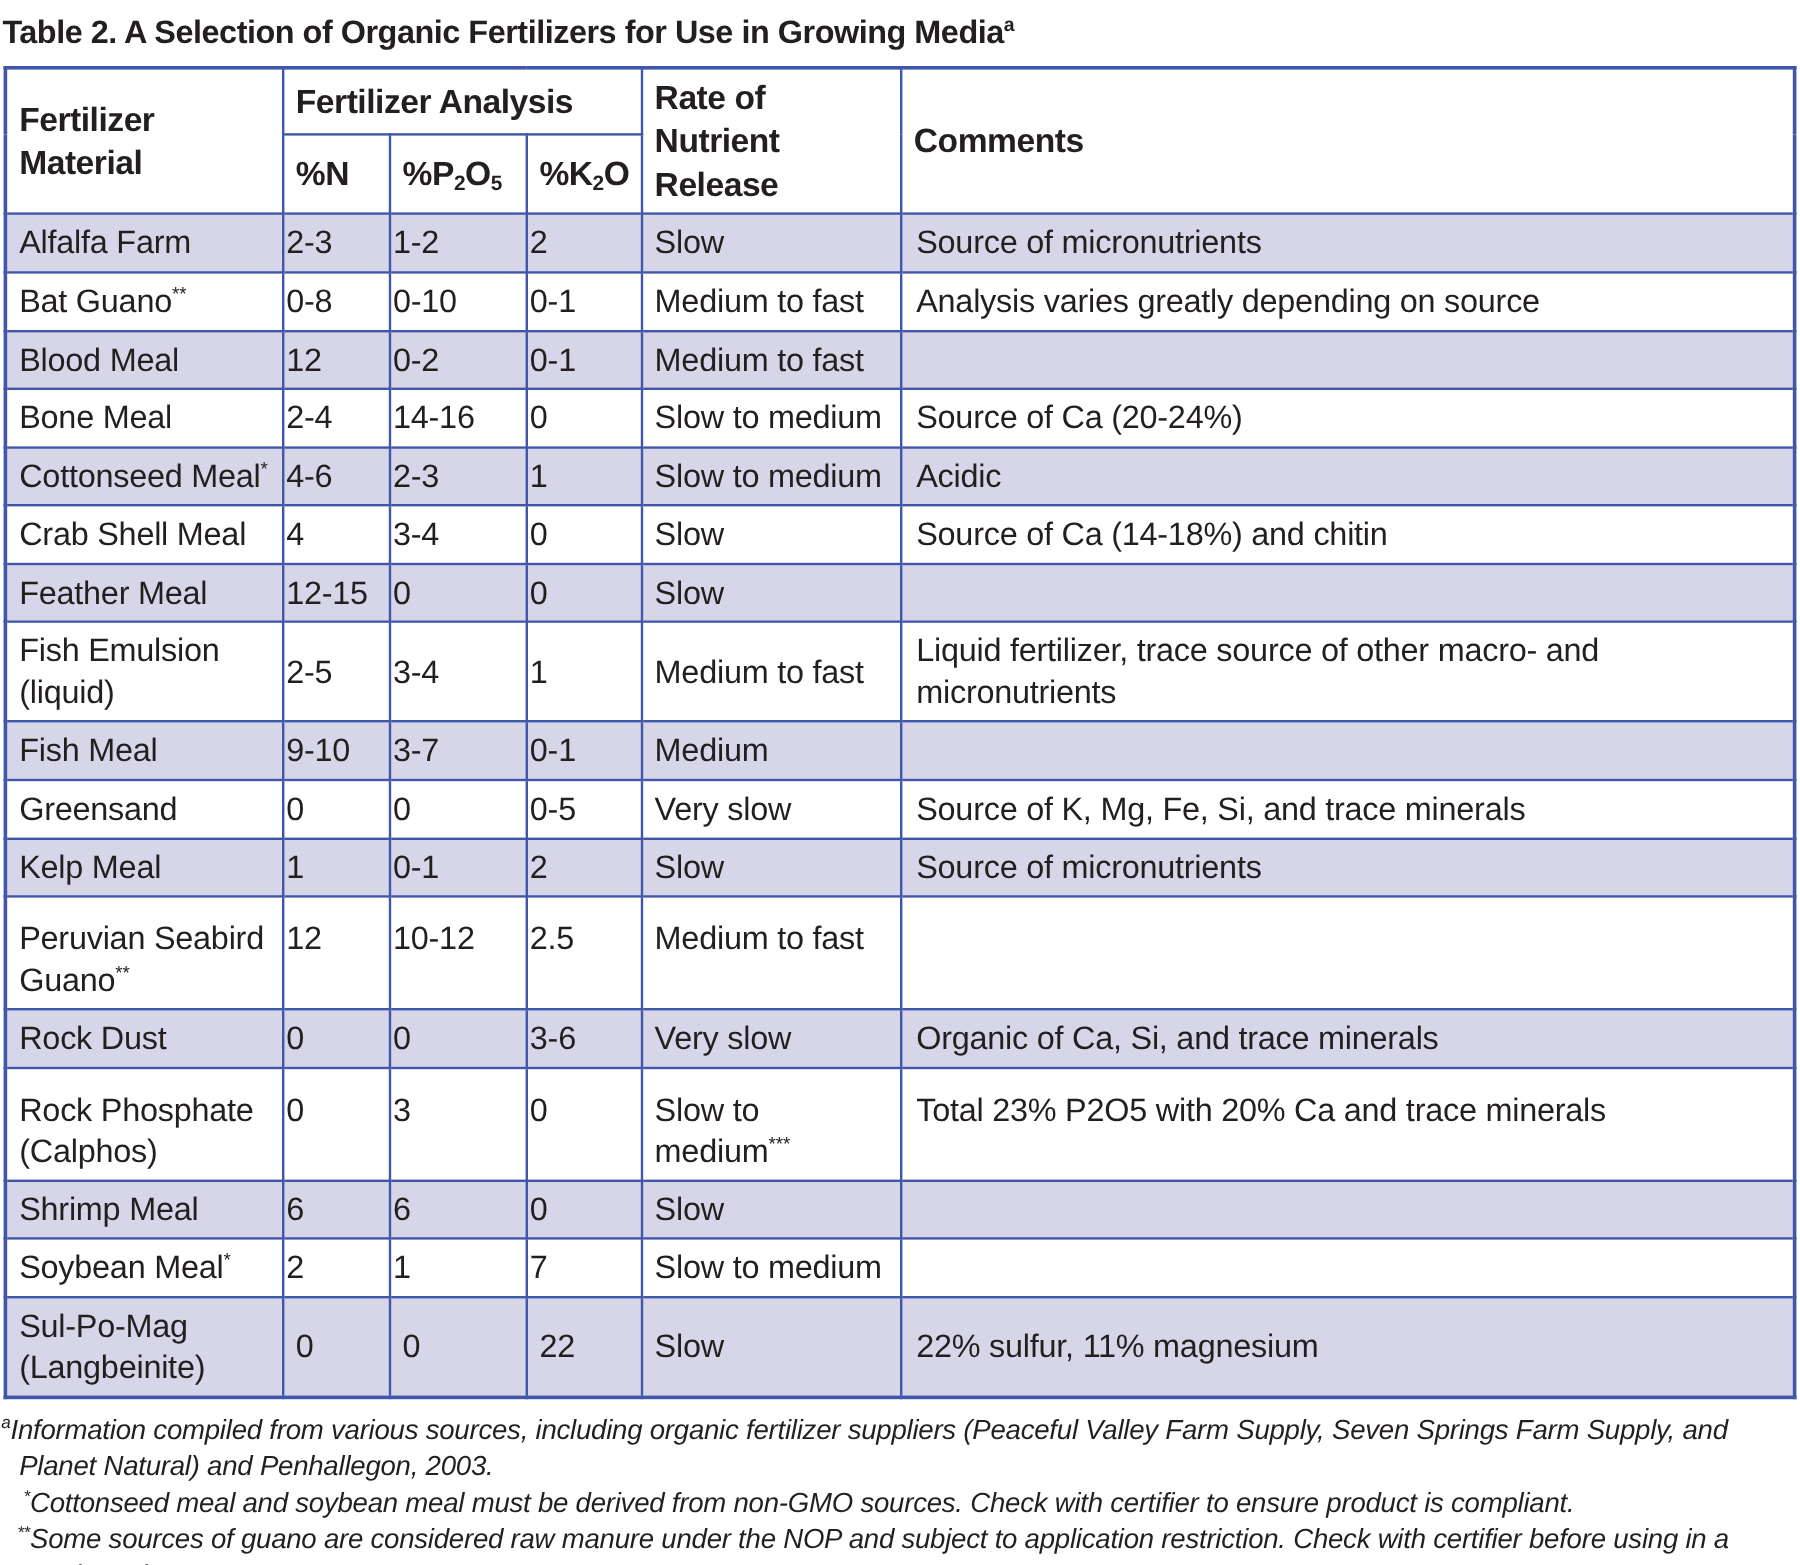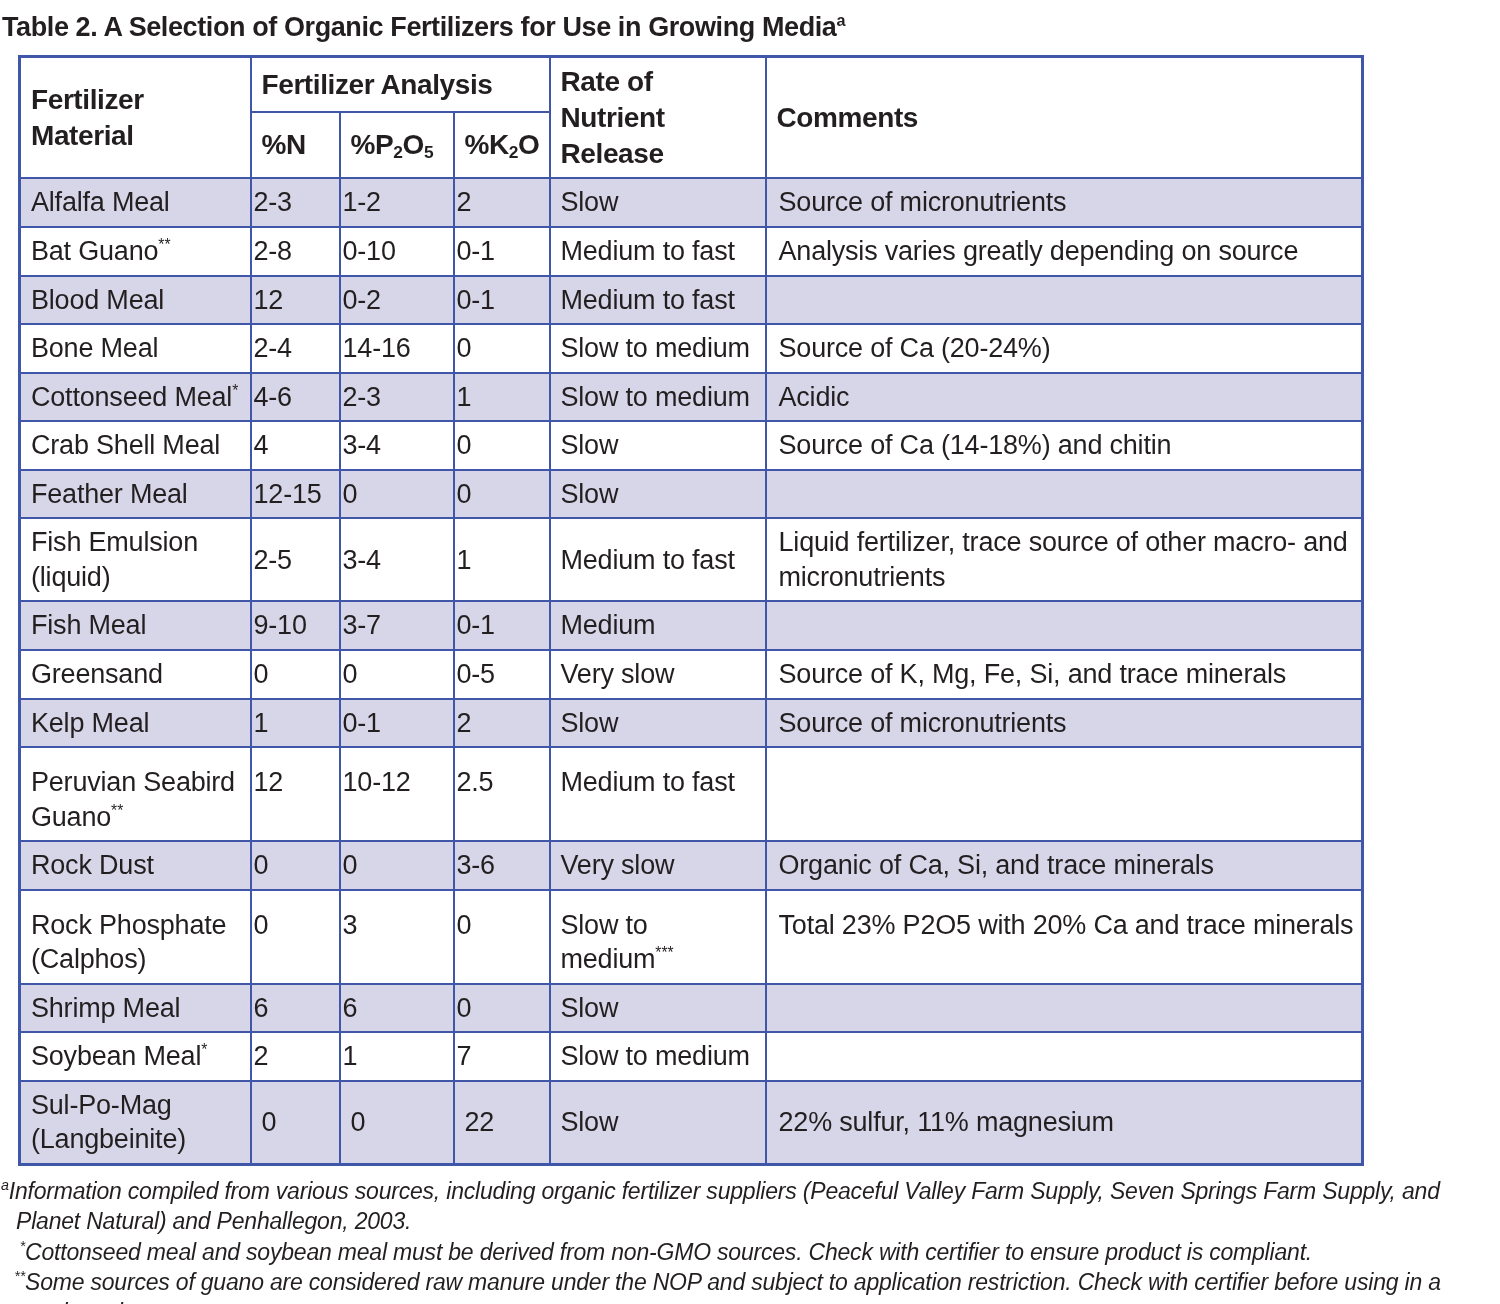--- a/index.html
+++ b/index.html
@@ -23,22 +23,22 @@
   }
   .title sup {
     font-size: 60%;
     vertical-align: super;
     line-height: 0;
   }
 
   table.fert {
     border-collapse: collapse;
     table-layout: fixed;
-    width: 1346px;
-    margin-left: 18px;
+    width: 1494px;
+    margin-left: 3px;
     border: 3px solid #4056a8;
   }
   .fert th, .fert td {
     border: 2px solid #4056a8;
     font-size: 27px;
     line-height: 1.28;
     padding: 6px 6px 6px 10px;
     vertical-align: middle;
     text-align: left;
     overflow: hidden;
@@ -128,30 +128,30 @@
         <th rowspan="2" class="h-comments">Comments</th>
       </tr>
       <tr>
         <th class="h-sub">%N</th>
         <th class="h-sub"><span>%P</span><sub class="chem">2</sub><span>O</span><sub class="chem">5</sub></th>
         <th class="h-sub"><span>%K</span><sub class="chem">2</sub><span>O</span></th>
       </tr>
     </thead>
     <tbody>
         <tr>
-          <td class="c-material">Alfalfa Meal</td>
+          <td class="c-material">Alfalfa Farm</td>
           <td class="c-num">2-3</td>
           <td class="c-num">1-2</td>
           <td class="c-num">2</td>
           <td class="c-rate">Slow</td>
           <td class="c-comment">Source of micronutrients</td>
         </tr>
         <tr>
           <td class="c-material">Bat Guano<sup class="mark">**</sup></td>
-          <td class="c-num">2-8</td>
+          <td class="c-num">0-8</td>
           <td class="c-num">0-10</td>
           <td class="c-num">0-1</td>
           <td class="c-rate">Medium to fast</td>
           <td class="c-comment">Analysis varies greatly depending on source</td>
         </tr>
         <tr>
           <td class="c-material">Blood Meal</td>
           <td class="c-num">12</td>
           <td class="c-num">0-2</td>
           <td class="c-num">0-1</td>

